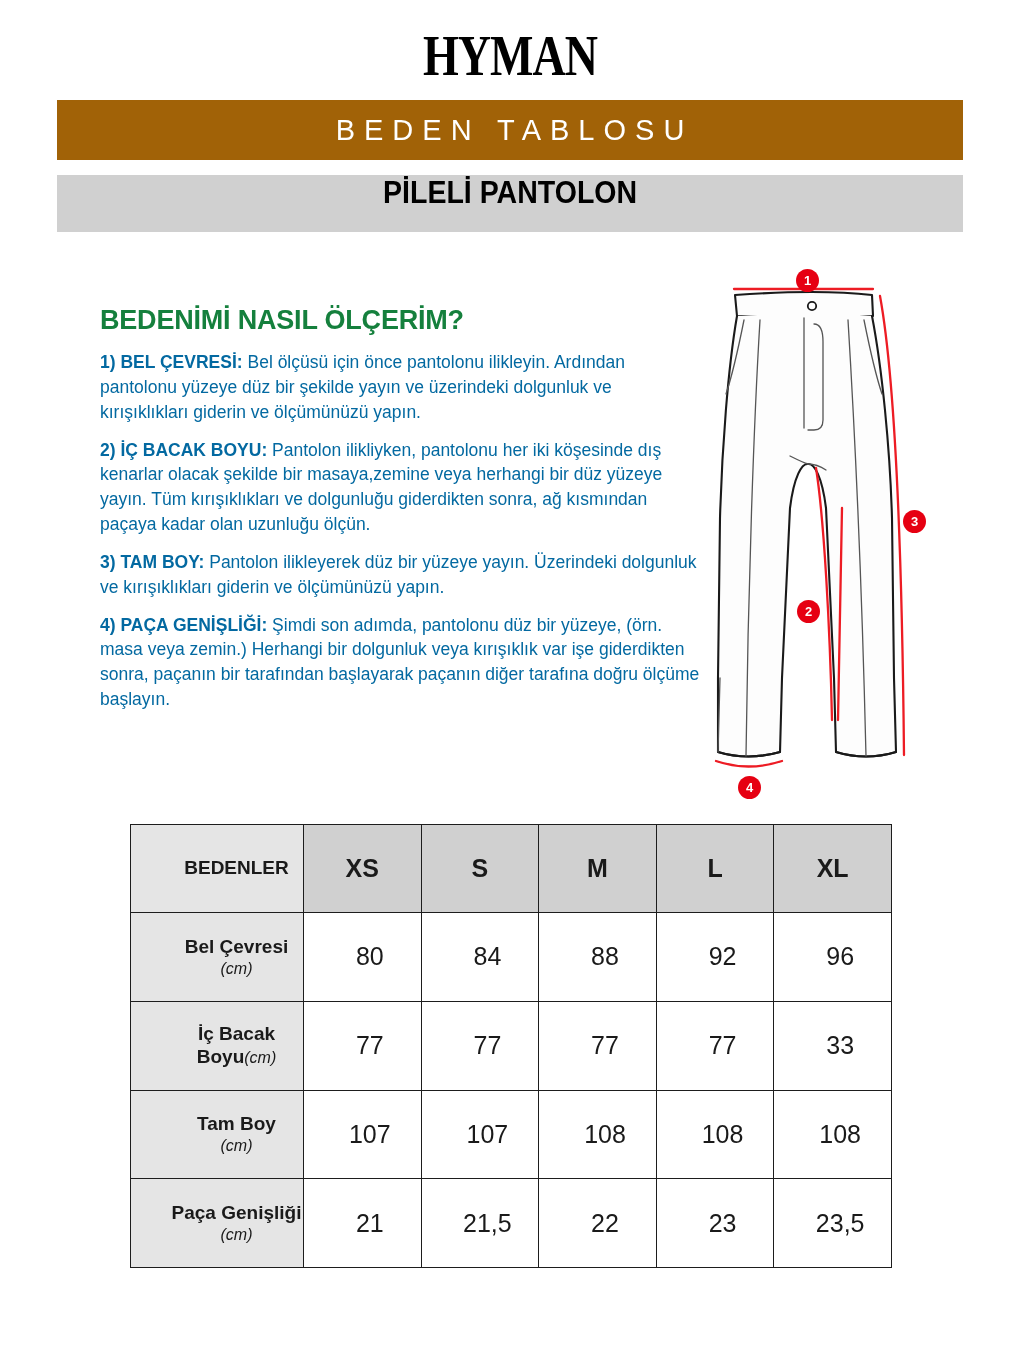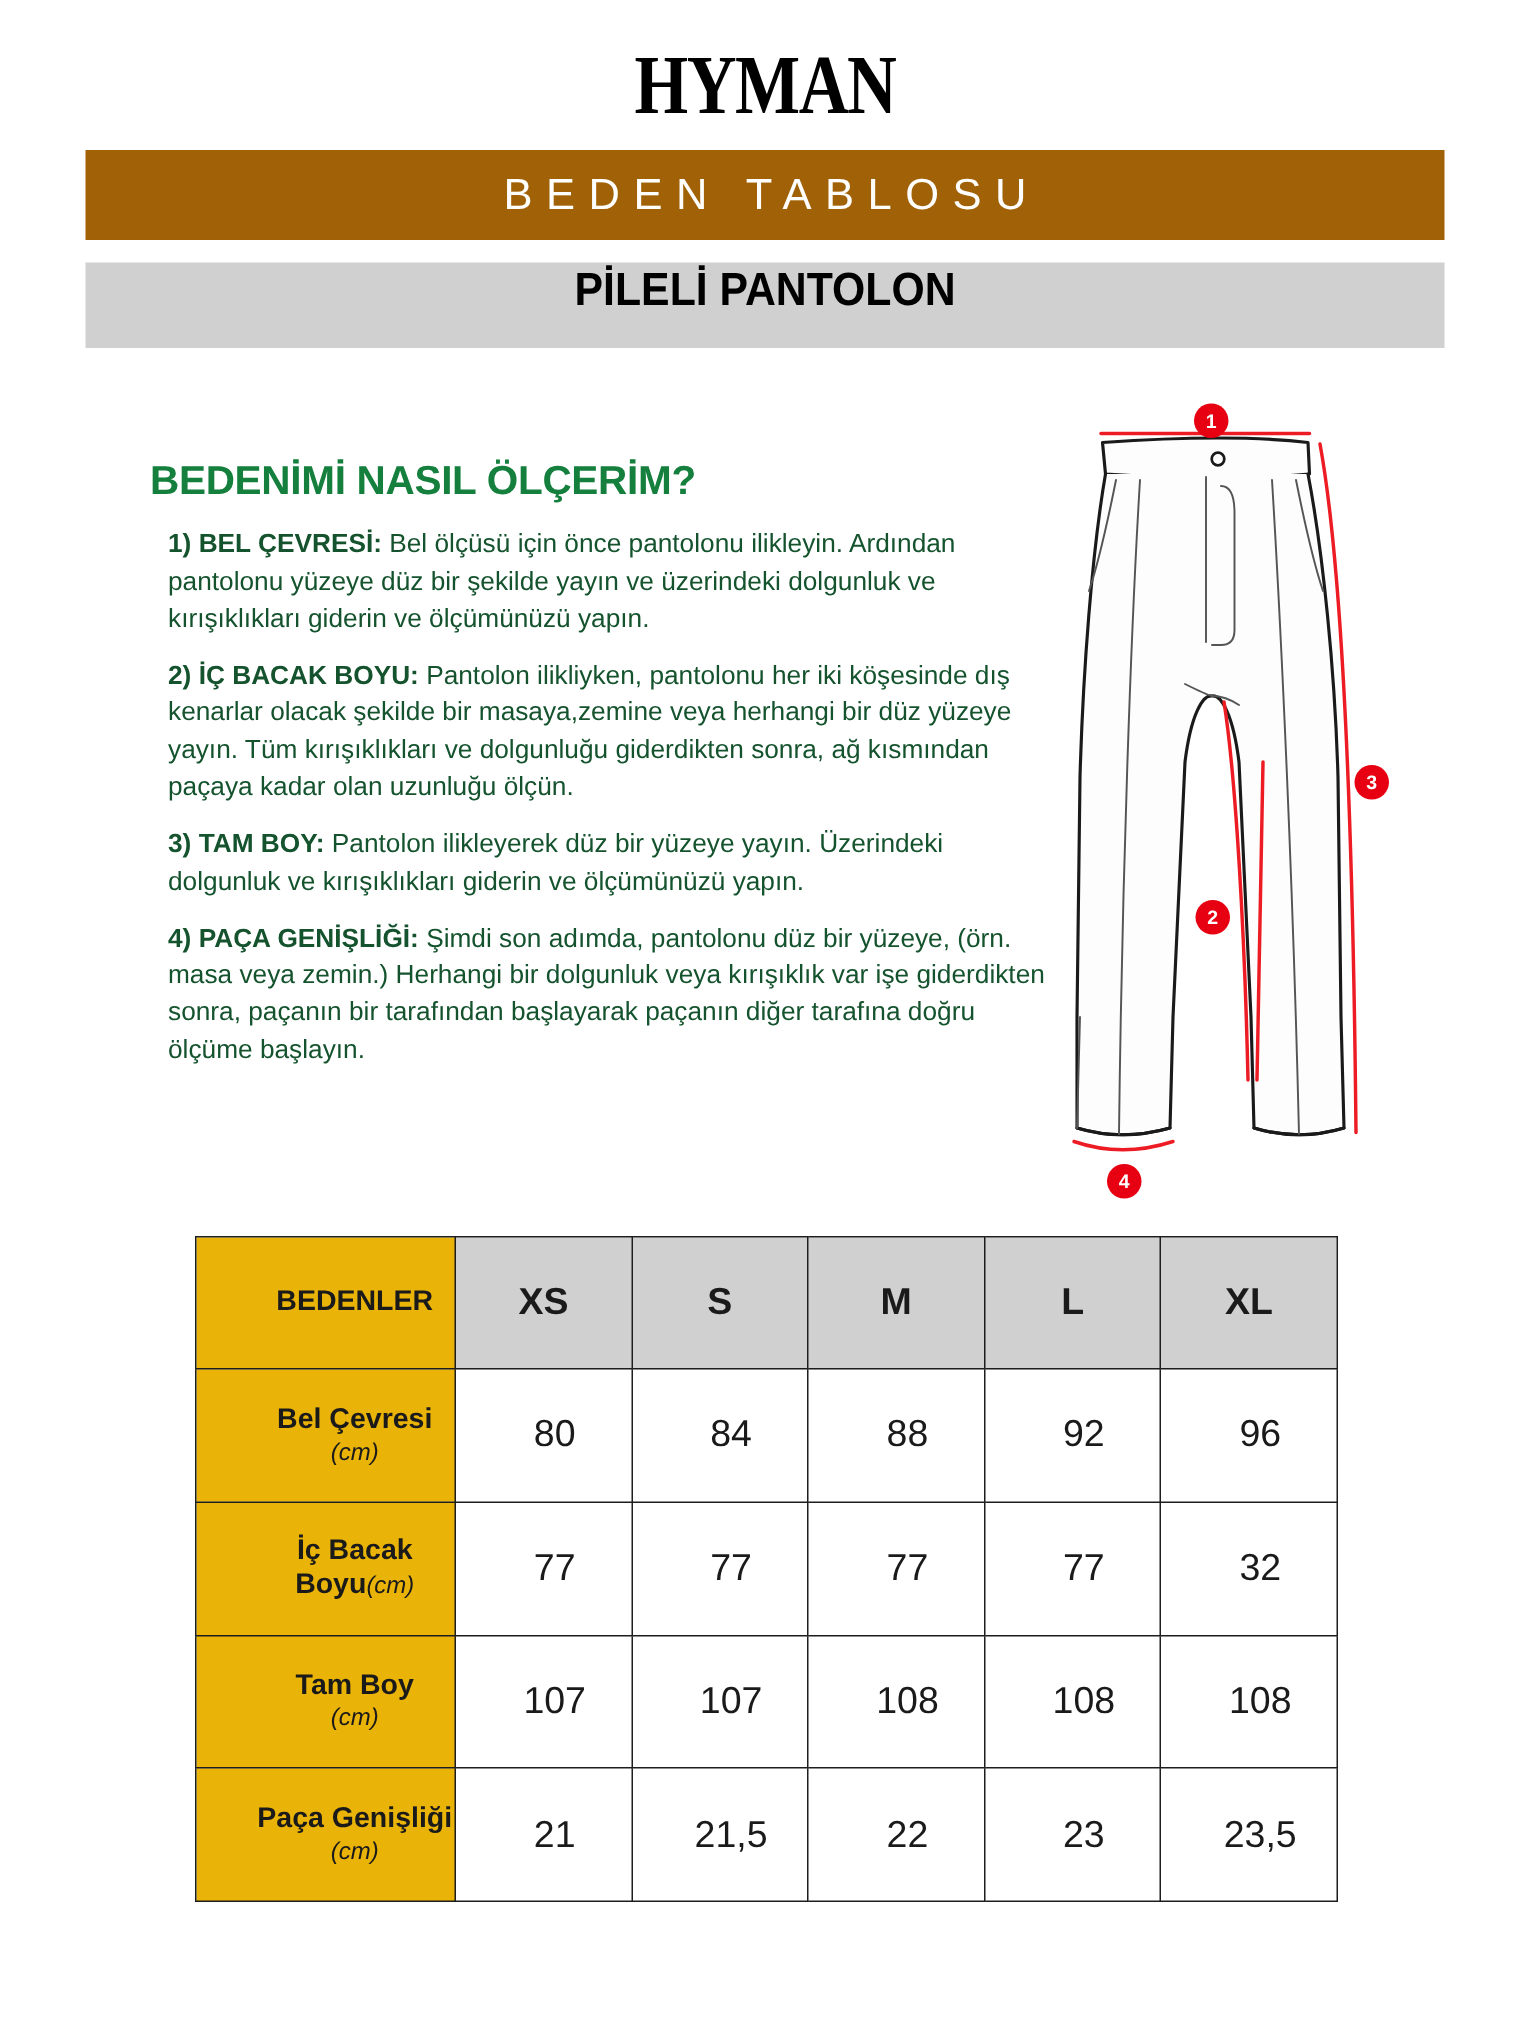--- a/index.html
+++ b/index.html
@@ -68,24 +68,24 @@
     width: 600px;
   }
   .copy h2 {
     margin: 0 0 14px 0;
     font-size: 27px;
     font-weight: bold;
     letter-spacing: -0.2px;
     color: #15803d;
   }
   .copy p {
-    margin: 0 0 13px 12px;
+    margin: 0 0 13px 0;
     font-size: 17.5px;
     line-height: 1.42;
-    color: #14532d;
+    color: #0369a1;
   }
   .copy p b { font-weight: bold; }
 
   
   .figure {
     position: absolute;
     left: 690px; top: 258px;
     width: 260px; height: 545px;
   }
   .figure svg { display: block; }
@@ -113,21 +113,21 @@
   }
   .size-table td, .size-table th {
     border: 1.6px solid #1d1d1d;
     text-align: center;
     vertical-align: middle;
     padding: 0;
   }
   .size-table thead th { height: 88px; background: #d0d0d0; }
   .size-table tbody tr { height: 69px; }
   .size-table th.rowhead, .size-table td.rowhead {
-    background: #eab308;
+    background: #e5e5e5;
     font-weight: bold;
     font-size: 19px;
     line-height: 1.2;
     width: 173px;
     padding-left: 39px;
   }
   .size-table td.rowhead .unit { font-weight: normal; font-size: 16px; font-style: italic; }
   .size-table th.sizehead {
     font-weight: bold;
     font-size: 25px;
@@ -268,21 +268,21 @@
 
     <tr>
       <td class="rowhead">
         <div>İç Bacak</div>
         <div><span>Boyu</span><span class="unit">(cm)</span></div>
       </td>
       <td class="val">77</td>
       <td class="val">77</td>
       <td class="val">77</td>
       <td class="val">77</td>
-      <td class="val">32</td>
+      <td class="val">33</td>
     </tr>
 
     <tr>
       <td class="rowhead">
         <div>Tam Boy</div>
         <div class="unit">(cm)</div>
       </td>
       <td class="val">107</td>
       <td class="val">107</td>
       <td class="val">108</td>

